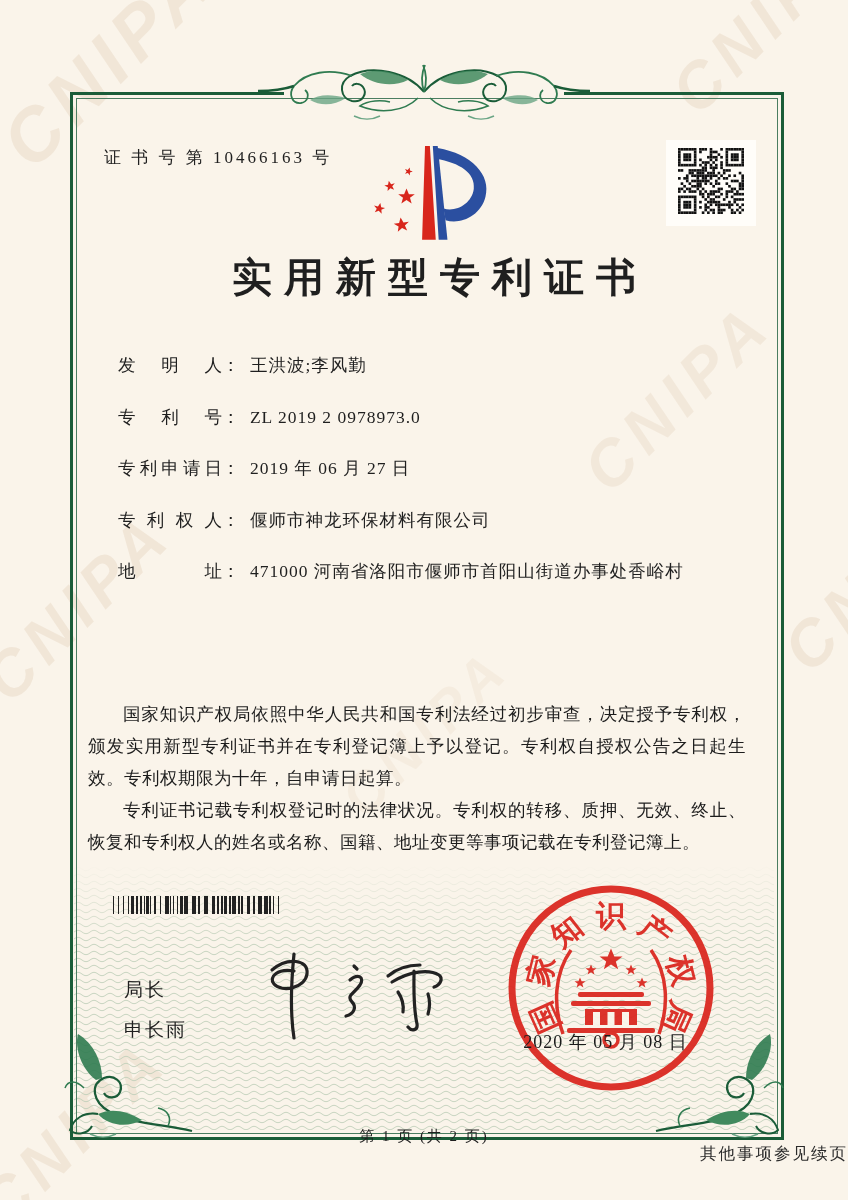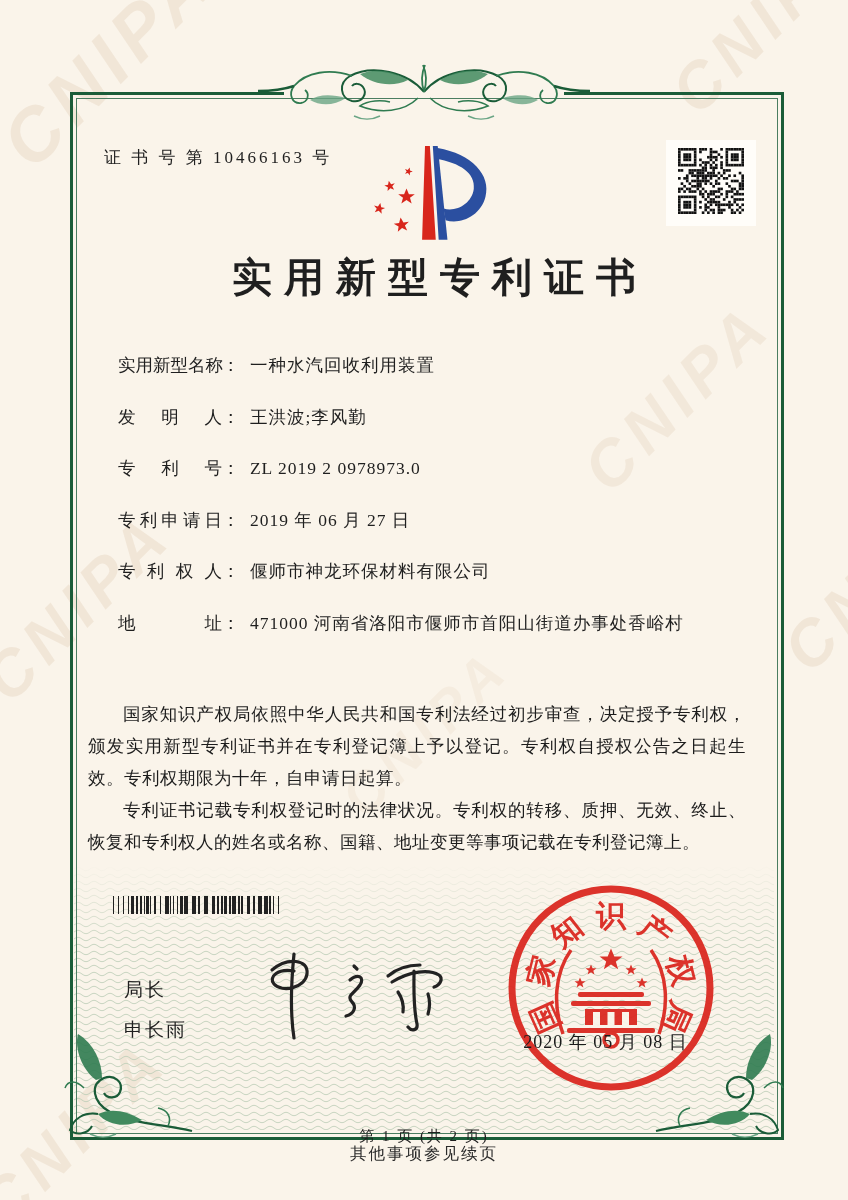--- a/index.html
+++ b/index.html
@@ -47,21 +47,21 @@
 
   
   .barcode{position:absolute;left:113px;top:896px;z-index:5;}
   .officer{position:absolute;left:124px;top:970px;z-index:6;font-size:19px;letter-spacing:2px;line-height:40px;}
   .sig{position:absolute;left:242px;top:944px;z-index:6;}
   .seal{position:absolute;left:505px;top:882px;width:212px;height:212px;z-index:6;}
   .seal-date{position:absolute;left:498px;top:1030px;width:215px;z-index:7;text-align:center;
              font-size:18px;letter-spacing:1px;color:#1b1b1b;}
   .page-info{position:absolute;left:0;top:1087px;width:100%;text-align:center;font-size:15px;
              letter-spacing:2px;z-index:6;margin-top:40px;}
-  .cont-note{position:absolute;left:0;top:1143px;width:100%;text-align:center;font-size:16.5px;
+  .cont-note{position:absolute;left:0;top:1143px;width:100%;text-align:right;font-size:16.5px;
              letter-spacing:2px;z-index:5;color:#2a2a2a;}
 </style>
 </head>
 <body>
 
 <div class="page">
 
   <span class="wm" style="left:-24px;top:18px;font-size:74px;">CNIPA</span>
   <span class="wm" style="left:648px;top:-18px;">CNIPA</span>
   <span class="wm" style="left:560px;top:360px;opacity:.11;">CNIPA</span>
@@ -481,24 +481,20 @@
         <rect x="20" y="24" width="1" height="1" fill="#111"></rect>
         <rect x="21" y="24" width="1" height="1" fill="#111"></rect>
         <rect x="23" y="24" width="1" height="1" fill="#111"></rect>
       </svg>
   </div>
 
   <div class="title">实用新型专利证书</div>
 
   <div class="fields">
     <div class="field-row">
-      <span class="flabel">实用新型名称</span><span class="fcolon">：</span>
-      <span class="fvalue">一种水汽回收利用装置</span>
-    </div>
-    <div class="field-row">
       <span class="flabel">发明人</span><span class="fcolon">：</span>
       <span class="fvalue">王洪波;李风勤</span>
     </div>
     <div class="field-row">
       <span class="flabel">专利号</span><span class="fcolon">：</span>
       <span class="fvalue">ZL 2019 2 0978973.0</span>
     </div>
     <div class="field-row">
       <span class="flabel">专利申请日</span><span class="fcolon">：</span>
       <span class="fvalue">2019 年 06 月 27 日</span>

